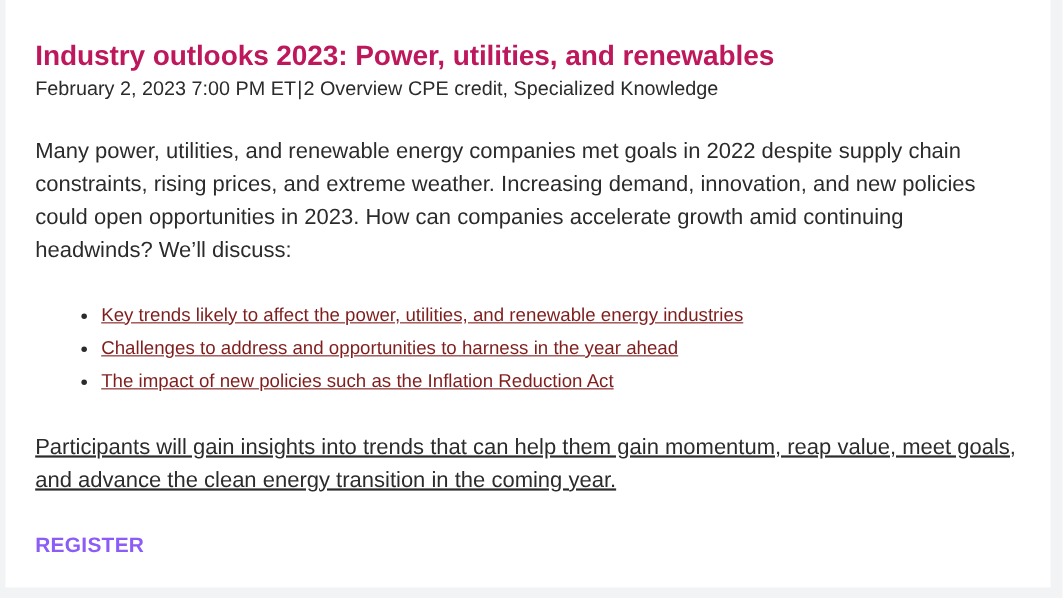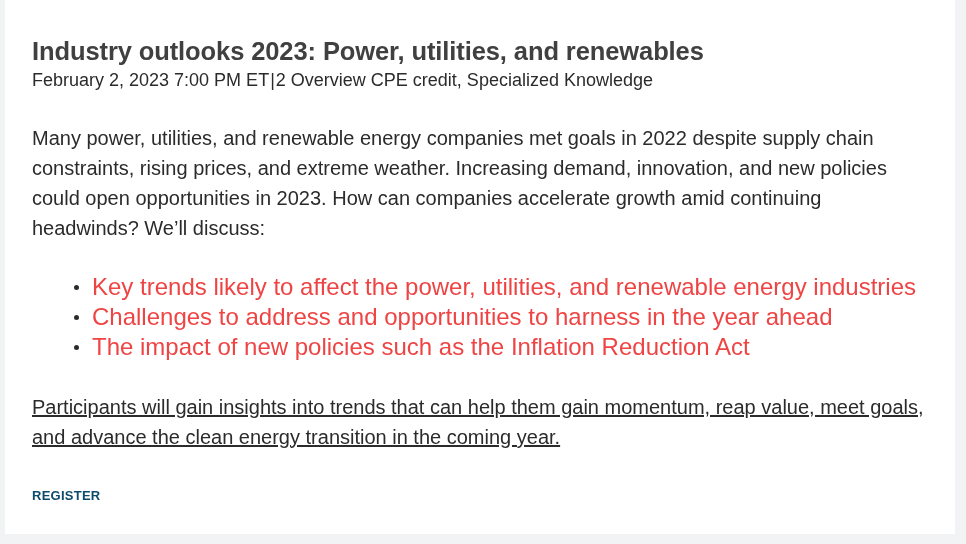--- a/index.html
+++ b/index.html
@@ -28,21 +28,21 @@
   }
 
   #content {
     padding: 36px 30px 0 27px;
   }
 
   .title {
     font-size: 25.5px;
     font-weight: 700;
     line-height: 1.22;
-    color: #404040;
+    color: #be185d;
     letter-spacing: -0.1px;
     margin: 0 0 2px 0;
   }
 
   .subtitle {
     font-size: 18px;
     font-weight: 400;
     line-height: 1.32;
     color: #2b2b2b;
     margin: 0;
@@ -64,45 +64,46 @@
   .para-intro { margin-top: 30px; }
   .para-outro { margin-top: 30px; text-decoration: underline; }
 
   ul.bullets {
     margin: 29px 0 0 0;
     padding: 0 0 0 60px;
     list-style: none;
   }
   ul.bullets li {
     position: relative;
-    font-size: 24px;
+    font-size: 17px;
     line-height: 30px;
-    color: #ef4444;
+    color: #7f1d1d;
     padding-left: 0;
+    text-decoration: underline;
   }
   ul.bullets li::before {
     content: "";
     position: absolute;
     left: -18px;
     top: 13px;
     width: 5px;
     height: 5px;
     border-radius: 50%;
     background: #2b2b2b;
   }
 
   .register-wrap {
     margin-top: 34px;
   }
   a.register-link {
     display: inline-block;
-    font-size: 13px;
+    font-size: 19px;
     font-weight: 700;
     letter-spacing: 0.25px;
-    color: #0c4a6e;
+    color: #8b5cf6;
     text-decoration: none;
   }
 </style>
 </head>
 <body>
 
 <div id="page">
   <div id="content">
 
     <h1 class="title">Industry outlooks 2023: Power, utilities, and renewables</h1>

